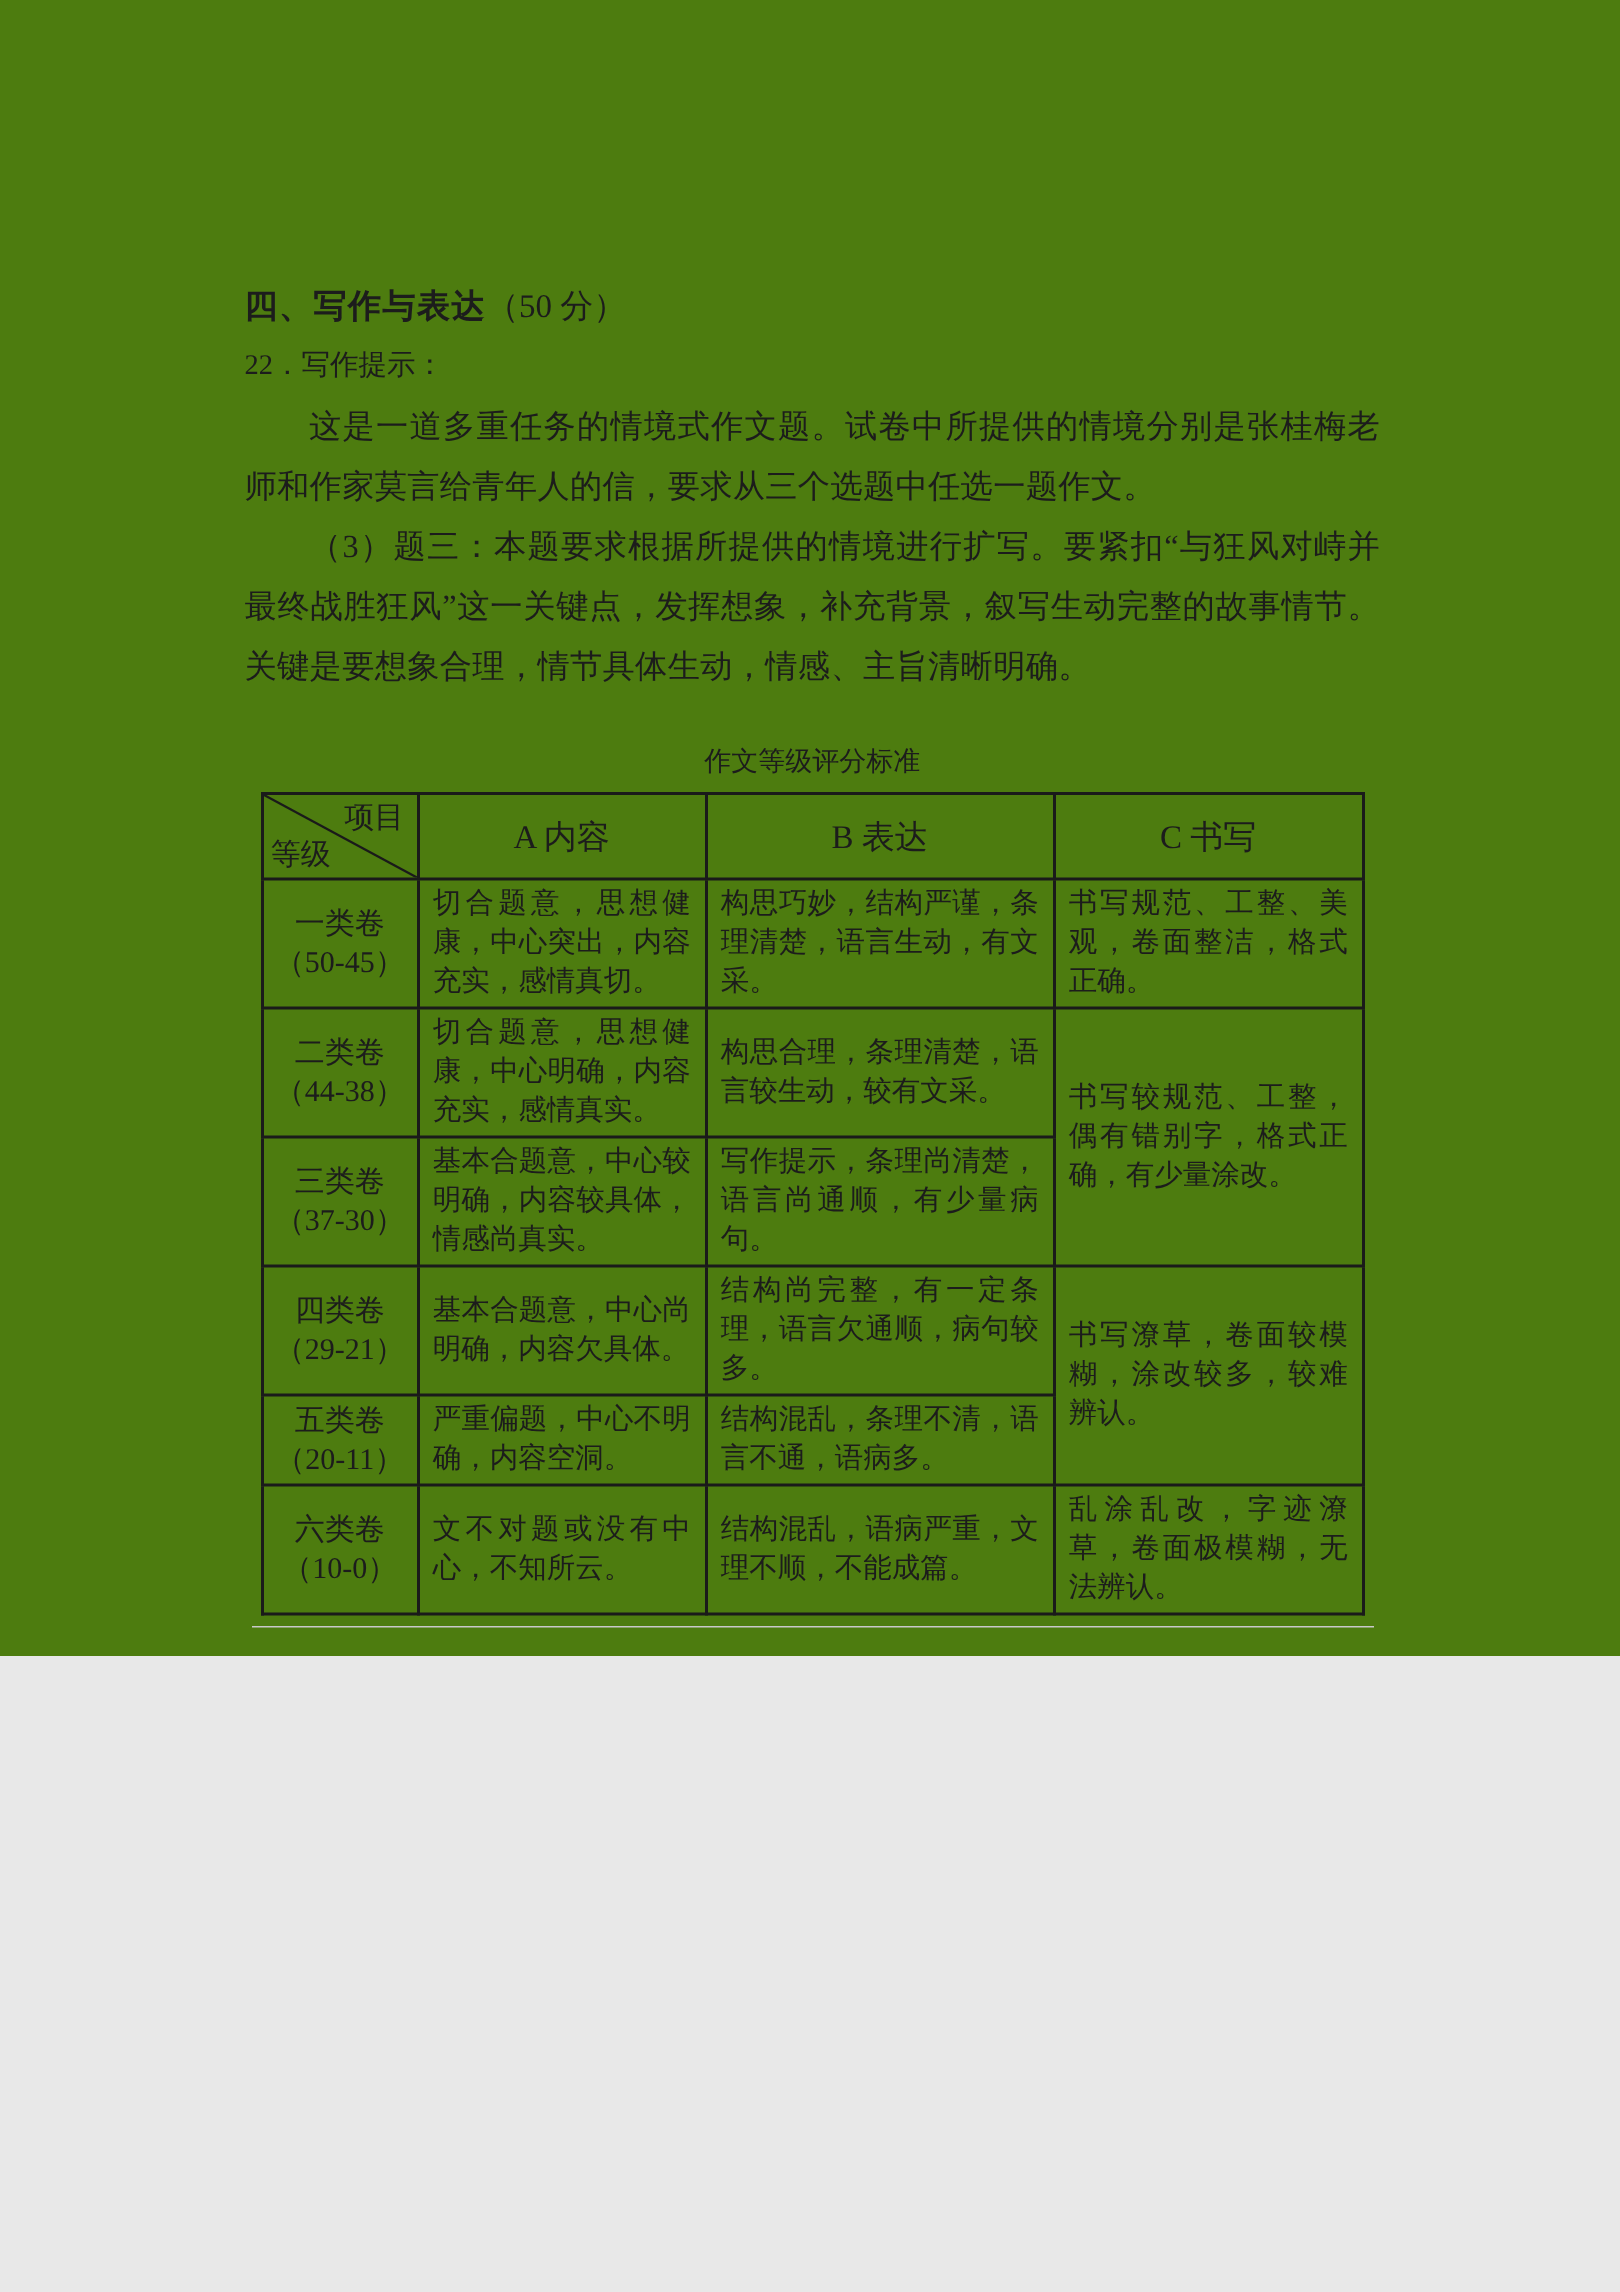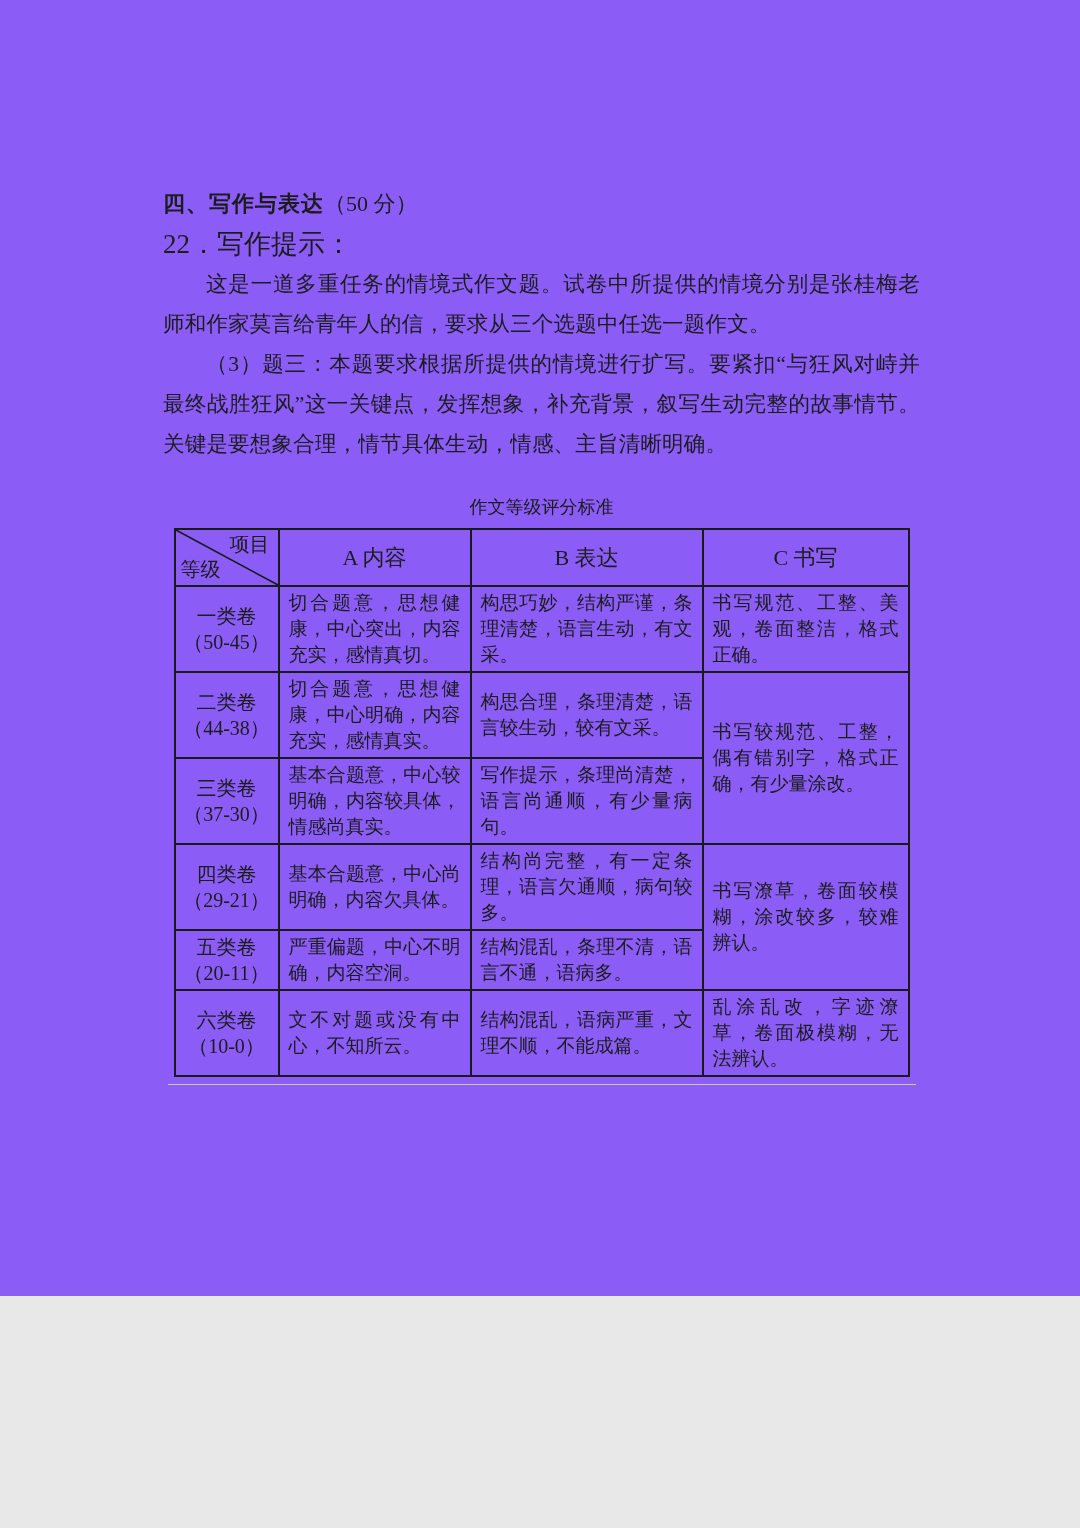--- a/index.html
+++ b/index.html
@@ -1,19 +1,19 @@
 <!DOCTYPE html>
 <html><head>
 <meta charset="utf-8">
 <style>
   html,body{margin:0;padding:0;background:#e8e8e8;}
   .page{
     position:relative;
-    width:1080px;height:1296px;
-    background:#8b5cf6;
+    width:1080px;height:1104px;
+    background:#4d7c0f;
     font-family:"Liberation Serif","DejaVu Serif",serif;
     color:#1c1c1c;
     overflow:hidden;
     margin:0 auto;
   }
   .content{
     position:absolute;
     left:163px;top:184px;
     width:757px;
   }
@@ -24,21 +24,21 @@
   }
   .section-heading .hd-bold{
     font-family:"Liberation Sans","DejaVu Sans",sans-serif;
     font-weight:700;
     letter-spacing:1px;
   }
   .section-heading .hd-suffix{
     font-weight:400;
   }
   .question-label{
-    font-size:27px;
+    font-size:19px;
     line-height:40px;
   }
   .para{
     margin:0;
     font-size:21.5px;
     line-height:40px;
     text-indent:2em;
     text-align:justify;
     letter-spacing:0.2px;
   }

